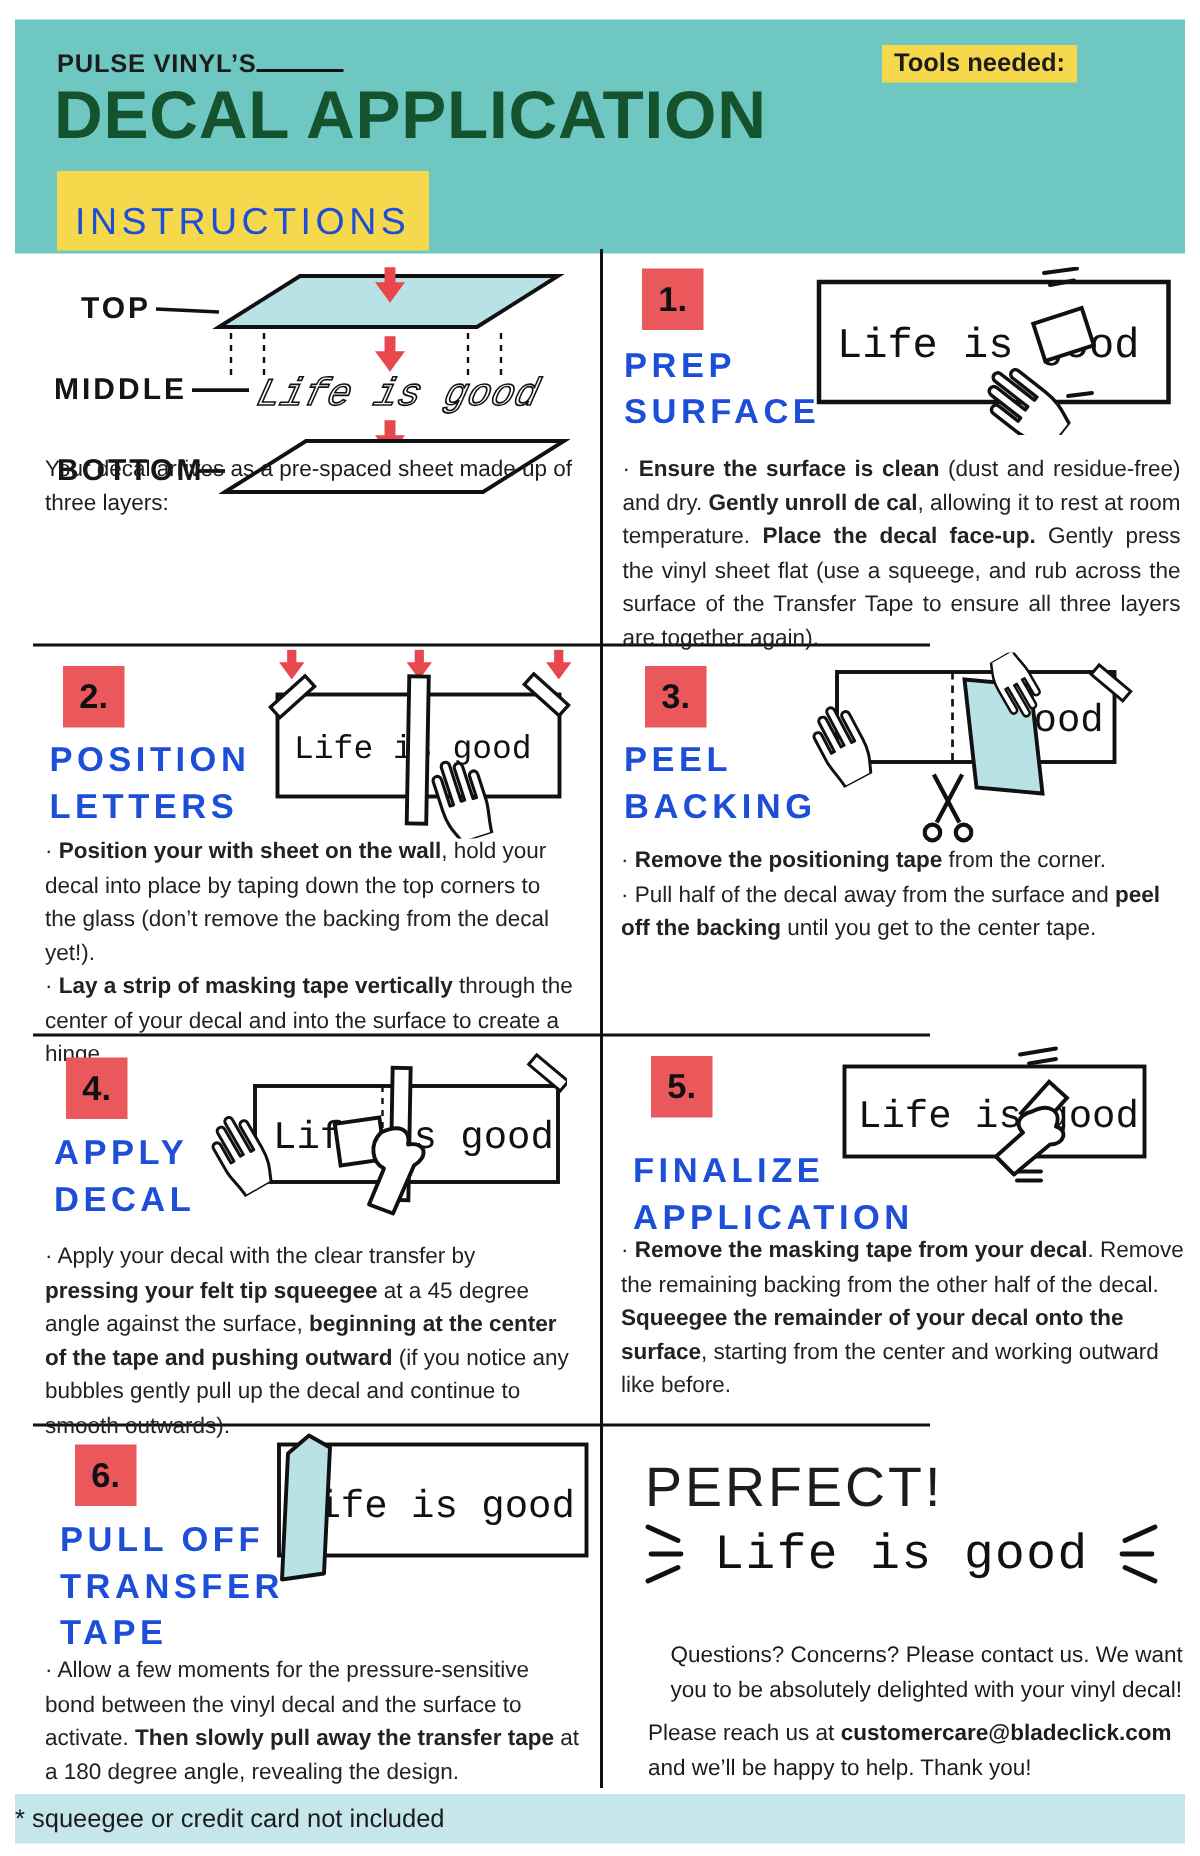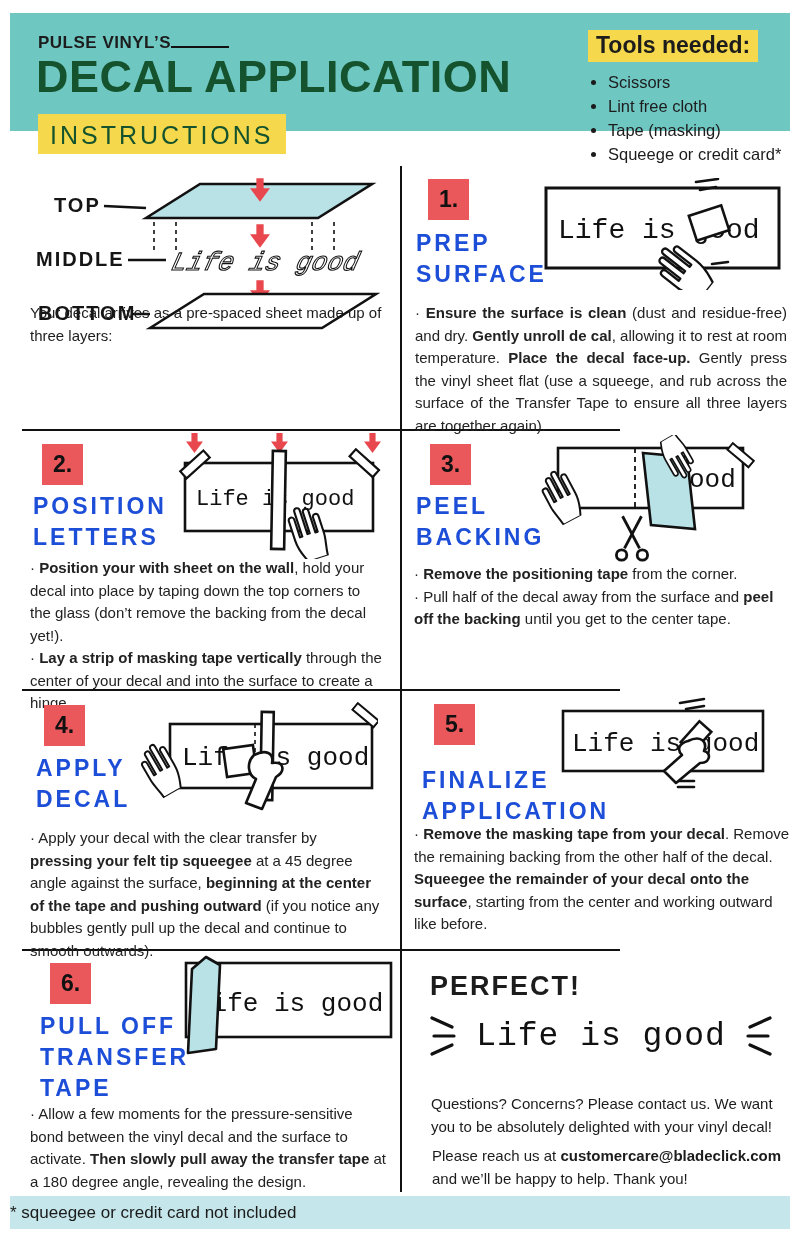--- a/index.html
+++ b/index.html
@@ -1,26 +1,26 @@
 <!DOCTYPE html>
 <html><head>
 <meta charset="utf-8">
 <style>
   html,body{margin:0;padding:0;background:#fff;}
   .page{position:relative;width:800px;height:1237px;background:#ffffff;overflow:hidden;
         font-family:"Liberation Sans",sans-serif;color:#1c1c1c;}
   
-  .header{position:absolute;left:10px;top:13px;right:10px;height:118px;background:#6fc7c2;}
+  .header{position:absolute;left:10px;top:13px;right:10px;height:156px;background:#6fc7c2;}
   .brand{position:absolute;left:28px;top:20px;font-size:17px;font-weight:700;letter-spacing:.5px;}
   .brand-line{display:inline-block;width:58px;border-bottom:2px solid #111;vertical-align:baseline;}
   .big-title{position:absolute;left:26px;top:38px;font-size:45px;font-weight:900;letter-spacing:.5px;color:#14532d;text-align:center;}
-  .subtitle{position:absolute;left:28px;top:101px;background:#f5d84c;padding:7px 12px 4px;
-            font-size:25px;font-weight:500;letter-spacing:3px;color:#14532d;}
+  .subtitle{position:absolute;left:28px;top:101px;background:#f5d84c;padding:20px 12px 4px;
+            font-size:25px;font-weight:500;letter-spacing:3px;color:#1d4ed8;}
   .tools{position:absolute;left:578px;top:17px;width:210px;}
-  .tools-label{display:inline-block;background:#f5d84c;padding:2px 8px 3px;font-size:23px;font-weight:600;}
+  .tools-label{display:inline-block;background:#f5d84c;padding:2px 8px 3px;font-size:17px;font-weight:600;}
   .tools ul{margin:9px 0 0 0;padding-left:20px;font-size:16.5px;line-height:1.45;}
   .tools li{margin:0;}
   
   .grid{position:absolute;left:0;top:162px;width:642px;height:1034px;}
   .vline{position:absolute;left:400px;top:4px;width:2px;height:1026px;background:#111;}
   .hline{position:absolute;left:22px;right:22px;height:2px;background:#111;}
   .cell{position:absolute;}
   .badge{position:absolute;width:41px;height:41px;background:#ea585c;color:#111;
          font-size:23px;font-weight:800;display:flex;align-items:center;justify-content:center;}
   .step-title{position:absolute;font-size:23px;font-weight:800;letter-spacing:3px;
@@ -31,21 +31,21 @@
   .just{text-align:justify;}
   .illus{position:absolute;}
   .mono-decal{font-family:"Liberation Mono",monospace;fill:#111;}
   .outline-decal{font-family:"Liberation Mono",monospace;font-style:italic;fill:#fff;stroke:#111;stroke-width:1.1px;}
   .diagram-label{font-family:"Liberation Sans",sans-serif;font-weight:800;font-size:20px;letter-spacing:2px;fill:#151515;}
   
   .intro-lead{position:absolute;left:30px;top:140px;width:352px;font-size:15px;line-height:1.5;}
   .intro-layers{position:absolute;left:30px;top:198px;width:360px;font-size:15px;line-height:1.55;}
   .intro-layers p{margin:0;}
   
-  .perfect-title{position:absolute;left:28px;top:22px;font-size:27px;font-weight:700;letter-spacing:2px;}
+  .perfect-title{position:absolute;left:28px;top:22px;font-size:37px;font-weight:400;letter-spacing:2px;}
   .perfect-decal{position:absolute;left:0;top:64px;width:398px;text-align:center;}
   .perfect-decal svg{vertical-align:middle;}
   .perfect-decal .txt{font-family:"Liberation Mono",monospace;font-size:33px;letter-spacing:1px;color:#111;
                       display:inline-block;margin:0 14px;vertical-align:middle;}
   .pp{position:absolute;font-size:15px;line-height:1.5;}
   
   .footnote{position:absolute;left:10px;right:10px;top:1196px;height:33px;background:#c5e6ea;
             font-size:17px;line-height:33px;padding-right:22px;box-sizing:border-box;color:#1b1b1b;}
 </style>
 </head>
@@ -72,26 +72,20 @@
       </symbol>
     </defs>
   </svg>
 
   <div class="header">
     <div class="brand"><span>PULSE VINYL’S</span><span class="brand-line"></span></div>
     <div class="big-title">DECAL APPLICATION</div>
     <div class="subtitle">INSTRUCTIONS</div>
     <div class="tools">
       <span class="tools-label">Tools needed:</span>
-      <ul>
-        <li>Scissors</li>
-        <li>Lint free cloth</li>
-        <li>Tape (masking)</li>
-        <li>Squeege or credit card*</li>
-      </ul>
     </div>
   </div>
 
   <div class="grid">
     <div class="vline"></div>
     <div class="hline" style="top:267px"></div>
     <div class="hline" style="top:527px"></div>
     <div class="hline" style="top:787px"></div>
 
     <div class="cell" style="left:0;top:0;width:400px;height:267px">
@@ -246,19 +240,19 @@
         </svg>
         <span class="txt">Life is good</span>
         <svg width="30" height="46" viewBox="0 0 30 46">
           <g stroke="#111" stroke-width="3.2" stroke-linecap="round">
             <line x1="26" y1="5" x2="6" y2="14"></line>
               <line x1="24" y1="23" x2="4" y2="23"></line>
               <line x1="26" y1="41" x2="6" y2="32"></line>
           </g>
         </svg>
       </div>
-      <p class="pp" style="left:29px;top:144px;width:345px;margin:0"><span>Questions? Concerns? Please contact us. We want you to be absolutely delighted with your vinyl decal!</span></p>
+      <p class="pp" style="left:45px;top:144px;width:345px;margin:0"><span>Questions? Concerns? Please contact us. We want you to be absolutely delighted with your vinyl decal!</span></p>
       <p class="pp" style="left:30px;top:196px;width:350px;margin:0"><span>Please reach us at </span><span class="b">customercare@bladeclick.com</span><span> and we’ll be happy to help. Thank you!</span></p>
     </div>
   </div>
 
   <div class="footnote">* squeegee or credit card not included</div>
 </div>
 
 </body></html>

